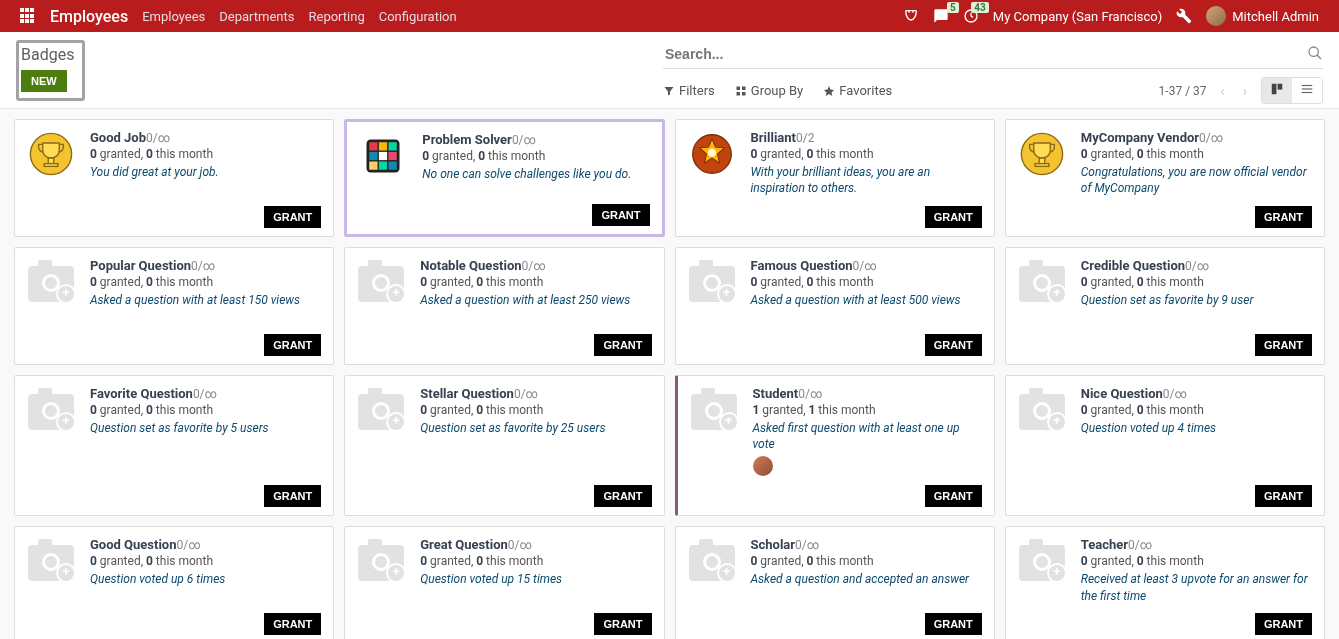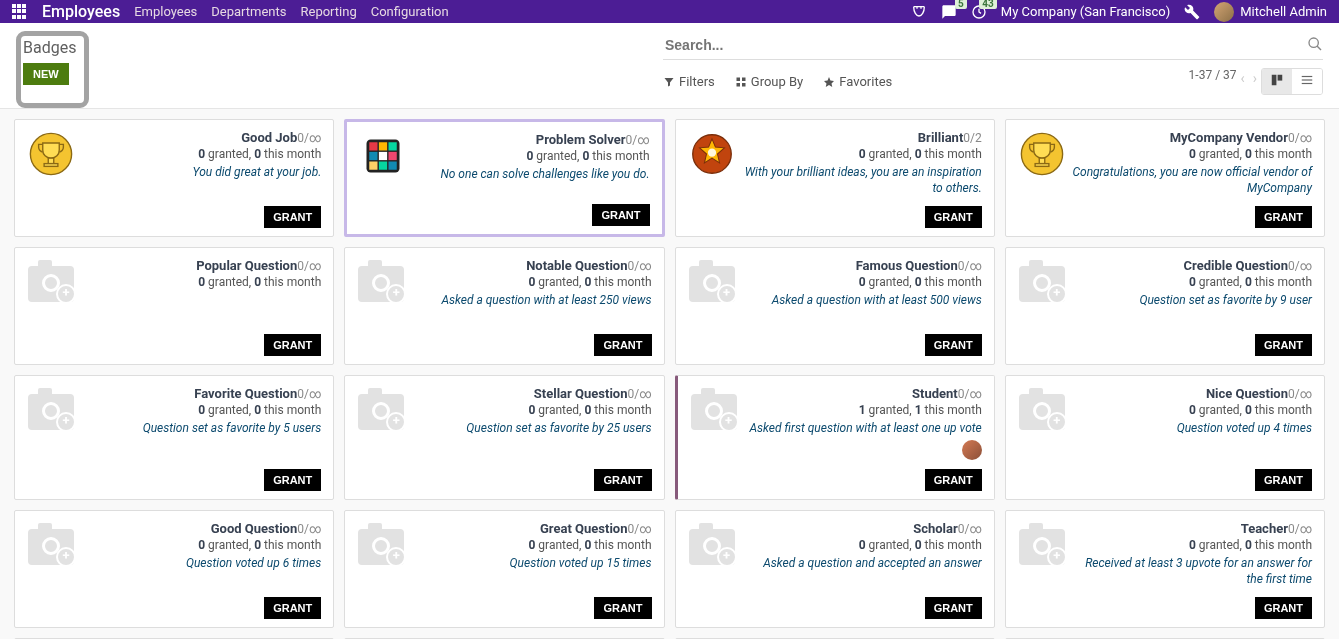--- a/index.html
+++ b/index.html
@@ -1,54 +1,54 @@
 <!DOCTYPE html>
 <html><head>
 <meta charset="utf-8">
 <style>
   * { box-sizing: border-box; margin: 0; padding: 0; }
   body { font-family: -apple-system, BlinkMacSystemFont, "Segoe UI", Roboto, sans-serif; font-size: 13px; color: #374151; background: #f9f9f9; width: 1339px; }
   
-  .topbar { background: #4c1d95; color: #fff; display: flex; align-items: center; height: 23px; padding: 0 12px; }
+  .topbar { background: #b91c1c; color: #fff; display: flex; align-items: center; height: 32px; padding: 0 20px; }
   .topbar-left { display: flex; align-items: center; gap: 14px; }
   .apps-icon { display: inline-flex; flex-wrap: wrap; width: 16px; height: 16px; gap: 1px; cursor: pointer; }
   .apps-icon span { width: 4px; height: 4px; background: #fff; }
   .brand { font-size: 16px; font-weight: 500; color: #fff; cursor: pointer; }
   .nav-item { color: #e6d9e2; font-size: 13px; cursor: pointer; }
   .topbar-right { margin-left: auto; display: flex; align-items: center; gap: 14px; }
   .tb-icon { position: relative; cursor: pointer; display: flex; align-items: center; }
   .tb-badge { position: absolute; top: -6px; right: -10px; background: #dff0d8; color: #3c763d; font-size: 10px; padding: 0 3px; border-radius: 2px; font-weight: bold; }
   .company-name { font-size: 13px; cursor: pointer; }
   .avatar { width: 20px; height: 20px; border-radius: 50%; background: linear-gradient(135deg,#d4a574,#8b6f47); display:inline-block; }
   .user-block { display:flex; align-items:center; gap:6px; cursor:pointer; }
 
   .controlbar { background: #fff; display: flex; padding: 8px 16px 0 16px; border-bottom: 1px solid #e5e5e5; min-height: 68px; }
   .cp-left { }
   .breadcrumb-title { font-size: 16px; color: #5f5f5f; margin-bottom: 6px; }
   .btn-new { background: #4d7c0f; color: #fff; border: none; padding: 5px 10px; font-size: 11px; font-weight: bold; cursor: pointer; }
-  .highlight-box { border: 5px solid #a3a3a3; padding: 2px 8px 18px 2px; border-radius: 9px; display: inline-block; }
+  .highlight-box { border: 3px solid #a3a3a3; padding: 2px 8px 6px 2px; border-radius: 3px; display: inline-block; }
   
   .cp-right { margin-left: auto; flex: 1; max-width: 660px; }
   .search-row { display: flex; align-items: center; border-bottom: 1px solid #ddd; padding: 4px 0; }
   .search-input { flex: 1; border: none; outline: none; font-size: 14px; padding: 2px; color: #666; font-weight: bold; }
   .search-icon-right { color: #888; cursor: pointer; }
   .toolbar-row { display: flex; align-items: center; padding: 8px 0 4px 0; gap: 20px; font-size: 13px; color: #555; }
   .tool-item { display: flex; align-items: center; gap: 4px; cursor: pointer; }
-  .pager-group { margin-left: auto; display: flex; align-items: flex-start; }
+  .pager-group { margin-left: auto; display: flex; align-items: center; gap: 10px; }
   .pager-text { font-size: 12px; color: #666; }
   .pager-arrow { color: #ccc; cursor: pointer; font-size: 14px; padding: 2px 4px; }
   .view-switch { display: flex; border: 1px solid #ddd; border-radius: 3px; overflow: hidden; }
   .view-btn { padding: 4px 8px; cursor: pointer; background: #fff; }
   .view-btn.active { background: #e8e8e8; }
 
   .kanban { padding: 10px 14px; display: grid; grid-template-columns: repeat(4, 1fr); gap: 10px; }
   .card { background: #fff; border: 1px solid #ddd; border-radius: 2px; padding: 10px 12px 8px 12px; position: relative; min-height: 118px; display: flex; flex-direction: column; }
   .card.highlighted { border: 3px solid #c7b8e8; }
   .card.striped { border-left: 3px solid #875a7b; }
-  .card-top { display: flex; gap: 2px; text-align: right; }
+  .card-top { display: flex; gap: 15px; }
   .card-icon { width: 48px; height: 48px; flex-shrink: 0; display: flex; align-items: center; justify-content: center; }
   .card-body { flex: 1; }
   .card-title-row { font-size: 13px; margin-bottom: 2px; }
   .card-title { font-weight: bold; color: #374151; }
   .card-limit { color: #888; font-size: 12px; }
   .card-stats { font-size: 12px; color: #555; margin-bottom: 3px; }
   .card-stats b { font-weight: bold; color: #374151; }
   .card-desc { font-size: 12px; color: #0c4a6e; font-style: italic; line-height: 1.35; }
   .card-footer { margin-top: auto; display: flex; justify-content: flex-end; padding-top: 6px; }
   .btn-grant { background: #000000; color: #fff; border: none; padding: 5px 9px; font-size: 11px; font-weight: bold; cursor: pointer; }
@@ -273,20 +273,21 @@
     <div class="card">
       <div class="card-top">
         <div class="card-icon">
           <div class="camera-placeholder">
             <div class="camera-lens"></div>
           </div>
         </div>
         <div class="card-body">
           <div class="card-title-row"><span class="card-title">Popular Question</span><span class="card-limit">0/∞</span></div>
           <div class="card-stats"><b>0</b> granted, <b>0</b> this month</div>
+          <div class="card-desc">Asked a question with at least 150 views</div>
         </div>
       </div>
       <div class="card-footer">
         <button class="btn-grant">GRANT</button>
       </div>
     </div>
     <div class="card">
       <div class="card-top">
         <div class="card-icon">
           <div class="camera-placeholder">

